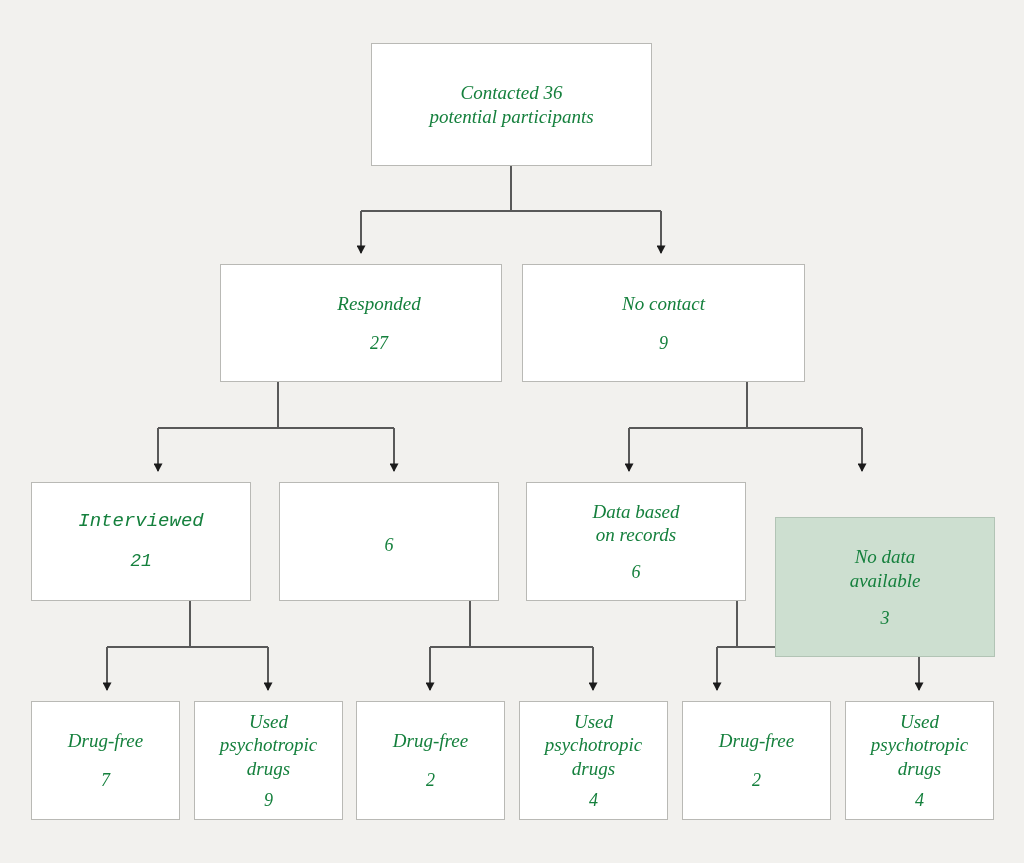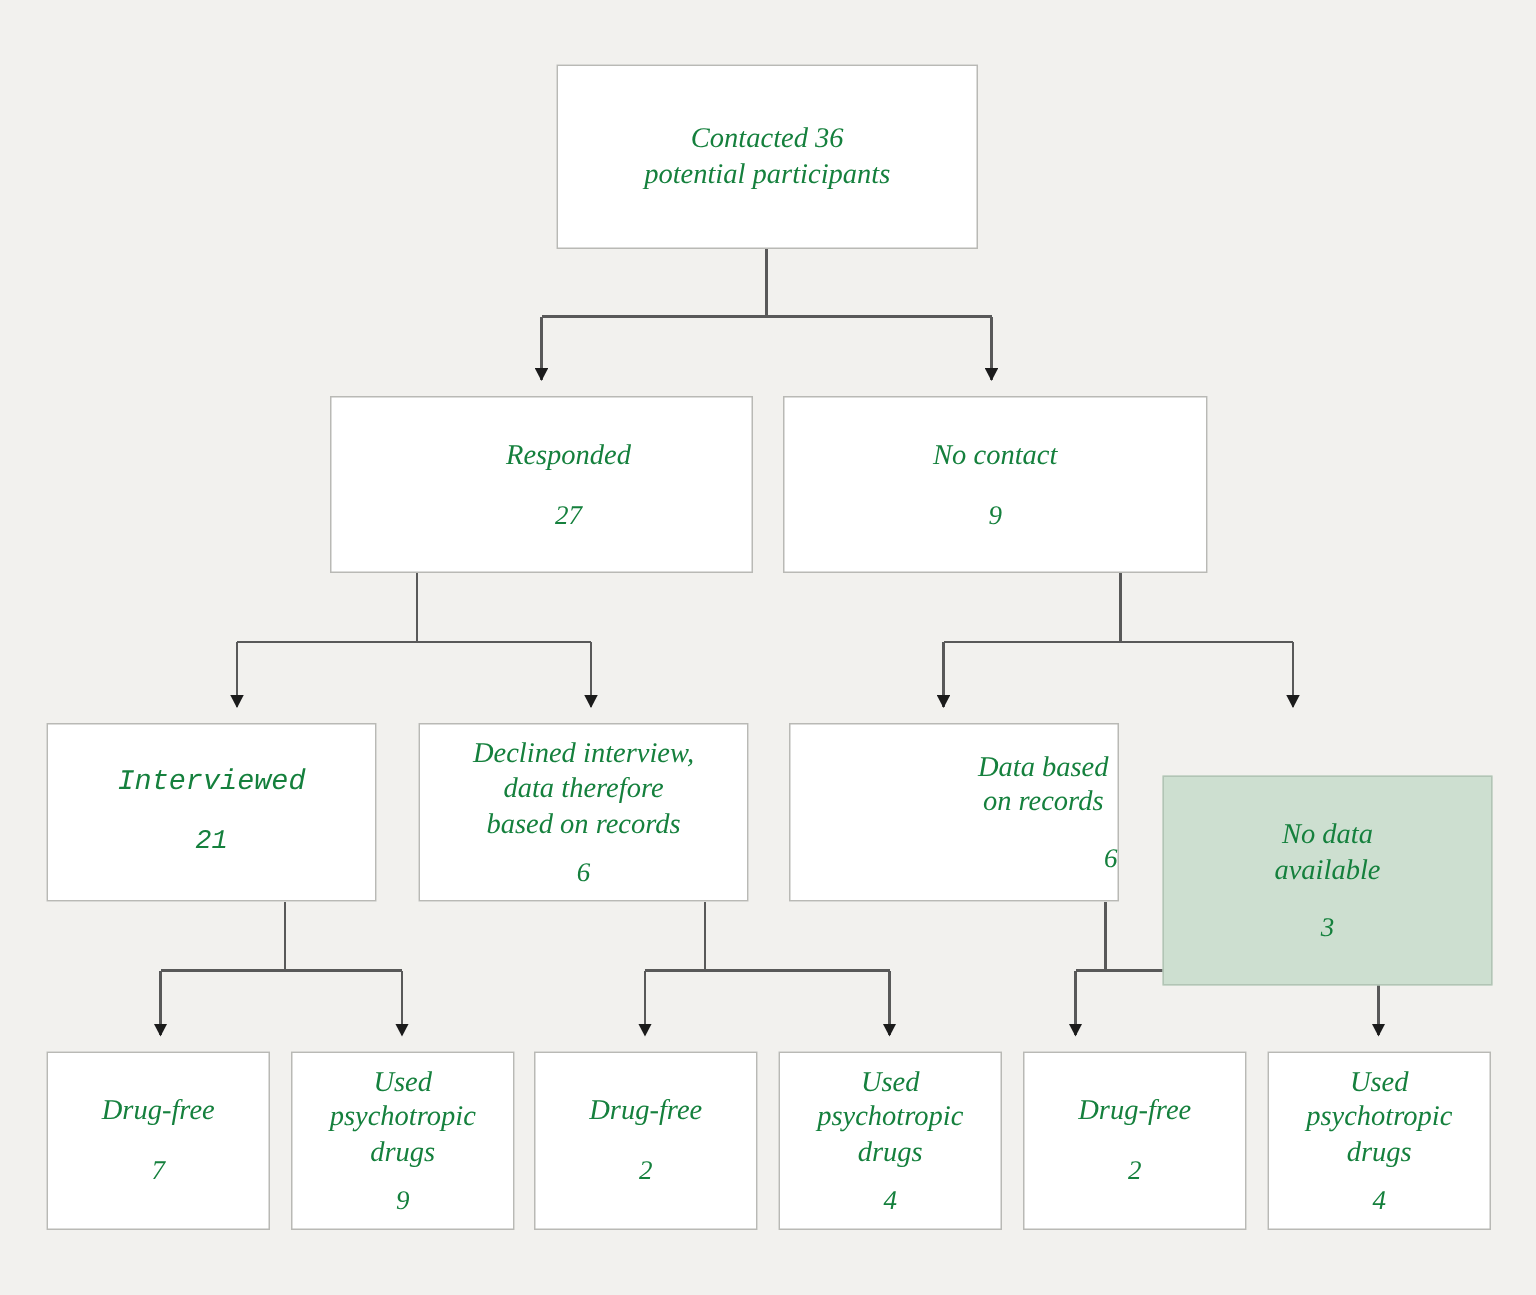--- a/index.html
+++ b/index.html
@@ -118,27 +118,24 @@
     <div class="node-label">No contact</div>
     <div class="node-count">9</div>
   </div>
 
   <div class="node single-line" style="left:31px; top:482px; width:220px; height:119px;font-family:Liberation Mono, monospace;">
     <div class="node-label">Interviewed</div>
     <div class="node-count">21</div>
   </div>
 
   <div class="node three-line" style="left:279px; top:482px; width:220px; height:119px;">
-    <div class="node-label">Declined interview,
-data therefore
-based on records</div>
     <div class="node-count">6</div>
   </div>
 
-  <div class="node" style="left:526px; top:482px; width:220px; height:119px;align-items:flex-end;">
+  <div class="node" style="left:526px; top:482px; width:220px; height:119px;">
     <div class="node-label">Data based
 on records</div>
     <div class="node-count">6</div>
   </div>
 
   <div class="node highlight" style="left:775px; top:482px; width:220px; height:140px;margin-top:35px;">
     <div class="node-label">No data
 available</div>
     <div class="node-count">3</div>
   </div>

